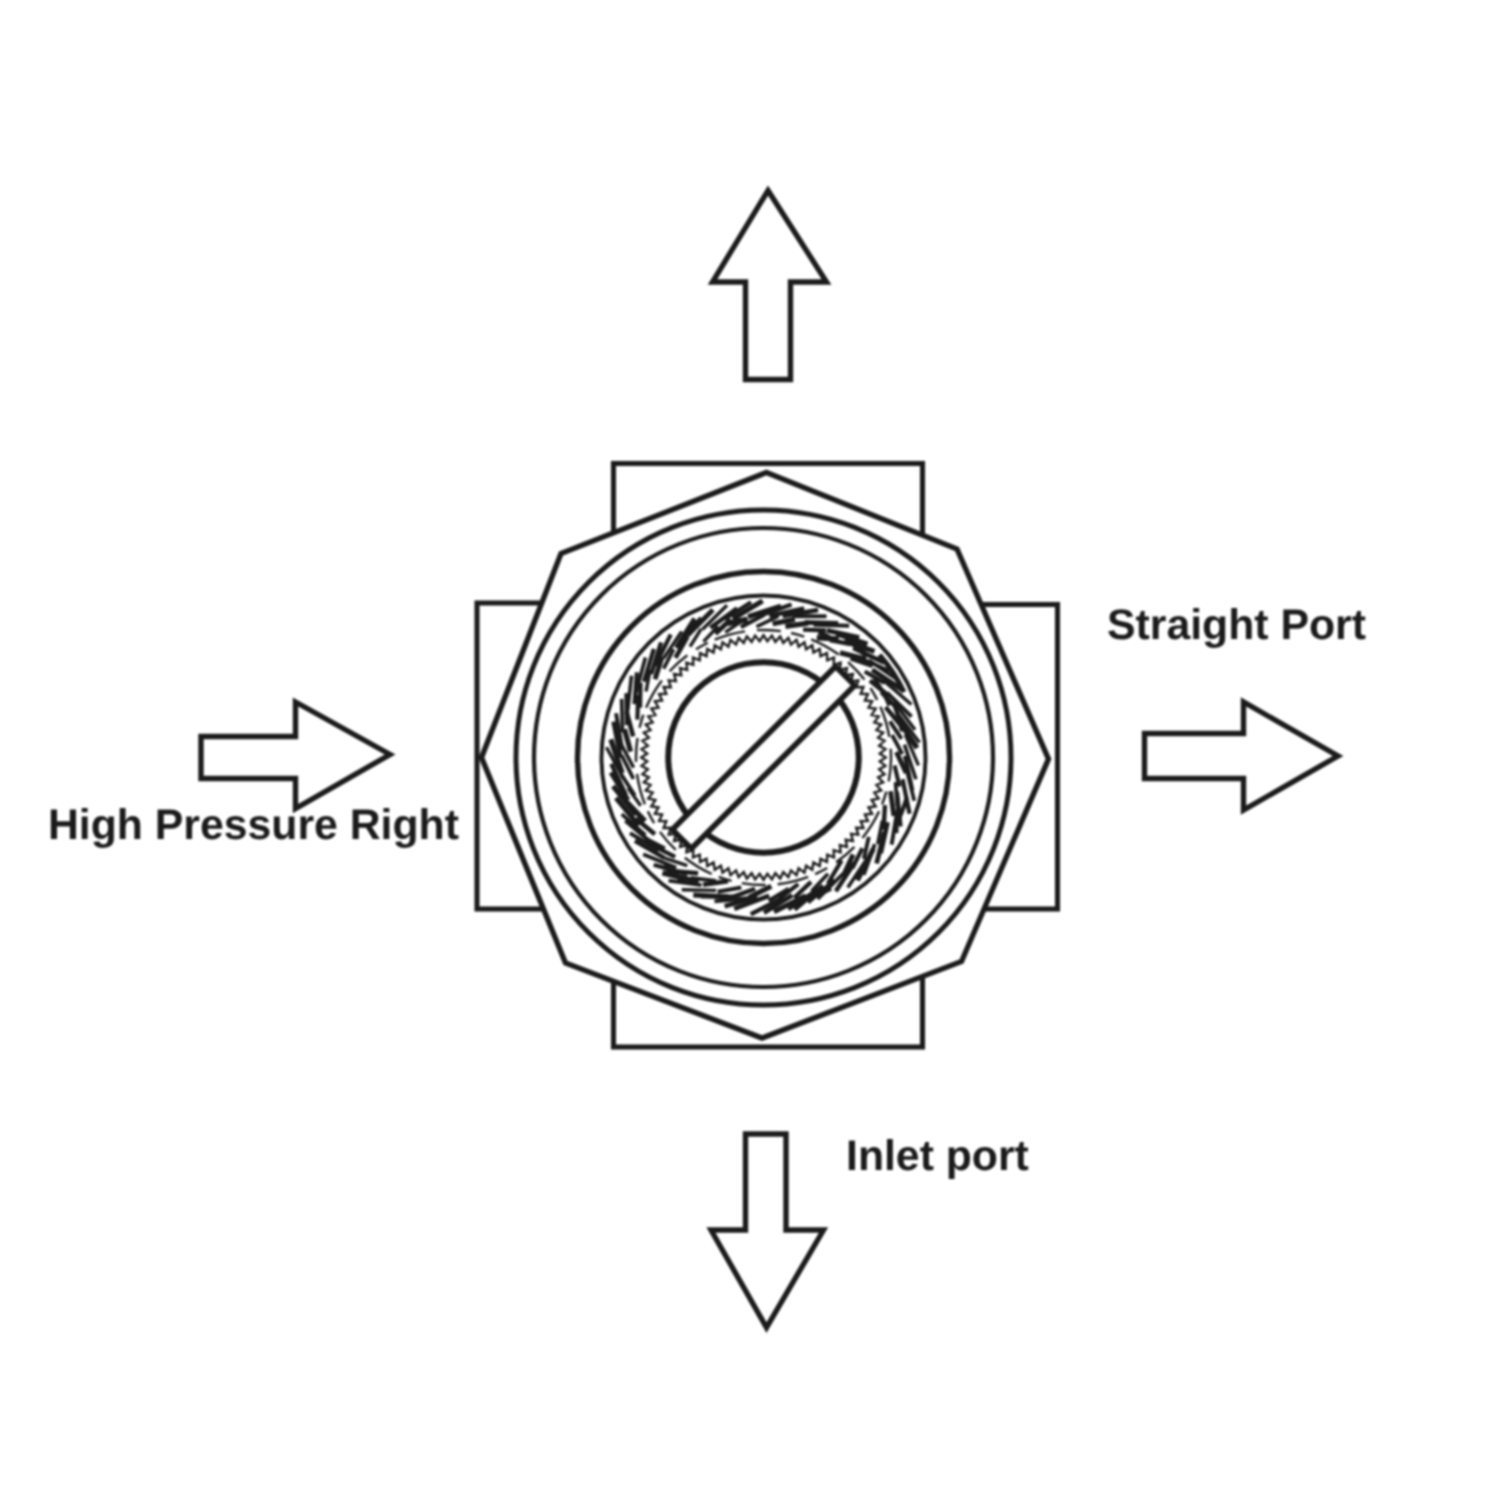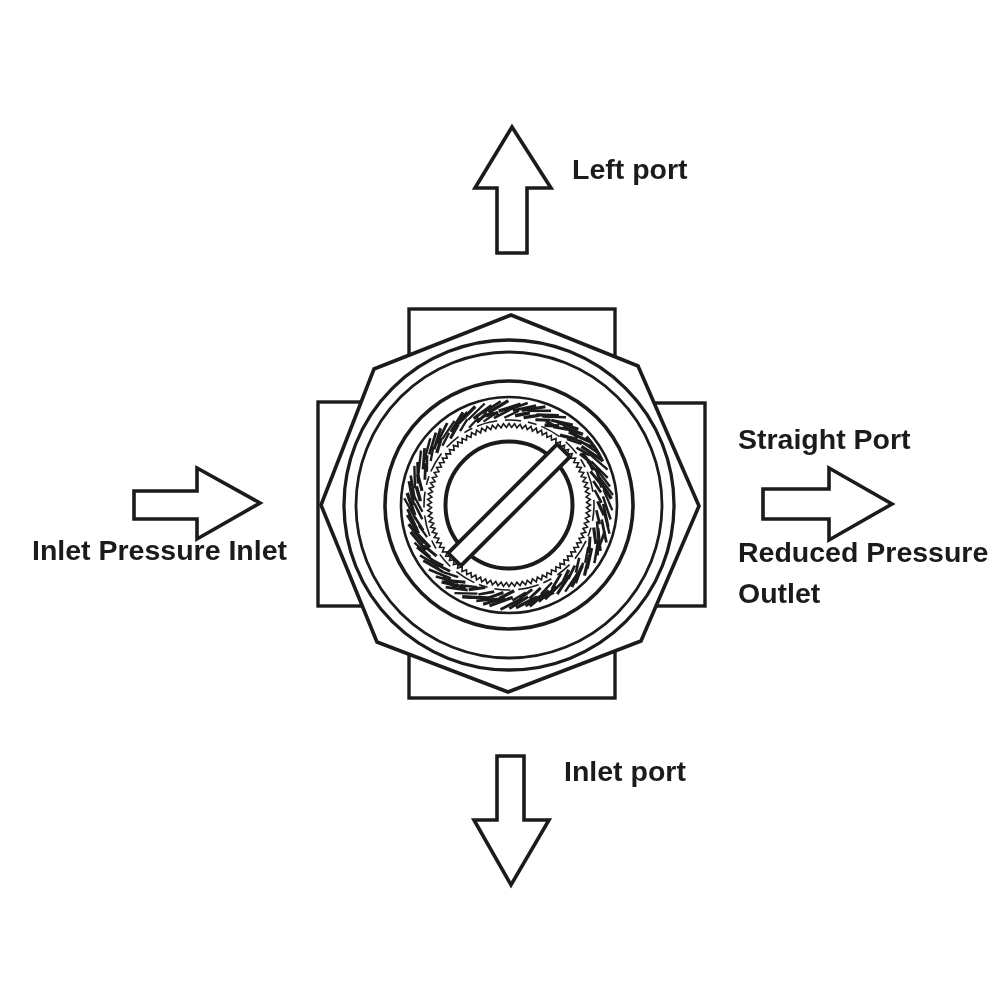--- a/index.html
+++ b/index.html
@@ -194,18 +194,16 @@
 
       <rect x="432" y="496" width="154" height="18" rx="2" stroke-width="3.8" fill="#ffffff" transform="rotate(-45 509 505)"></rect>
 
       <polygon stroke-width="3.6" points="512,127 551,188 527,188 527,253 497,253 497,188 475,188"></polygon>
       <polygon stroke-width="3.6" points="134,491 197,491 197,468 260,503 197,539 197,519 134,519"></polygon>
       <polygon stroke-width="3.6" points="763,489 829,489 829,468 892,504 829,540 829,519 763,519"></polygon>
       <polygon stroke-width="3.6" points="497,756 524,756 524,820 549,820 511,885 474,820 497,820"></polygon>
     </g>
   </svg>
 
-  <div class="label" style="left:572px;top:149px;">Left port</div>
-  <div class="label" style="left:32px;top:530px;">Inlet Pressure Inlet</div>
-  <div class="label" style="left:738px;top:397px;margin-top:22px;">Straight Port</div>
-  <div class="label wrap" style="left:738px;top:532px;width:262px;">Reduced Pressure Outlet</div>
+  <div class="label" style="left:32px;top:530px;">High Pressure Right</div>
+  <div class="label" style="left:738px;top:397px;">Straight Port</div>
   <div class="label" style="left:564px;top:751px;">Inlet port</div>
 </div>
 
 </body></html>

